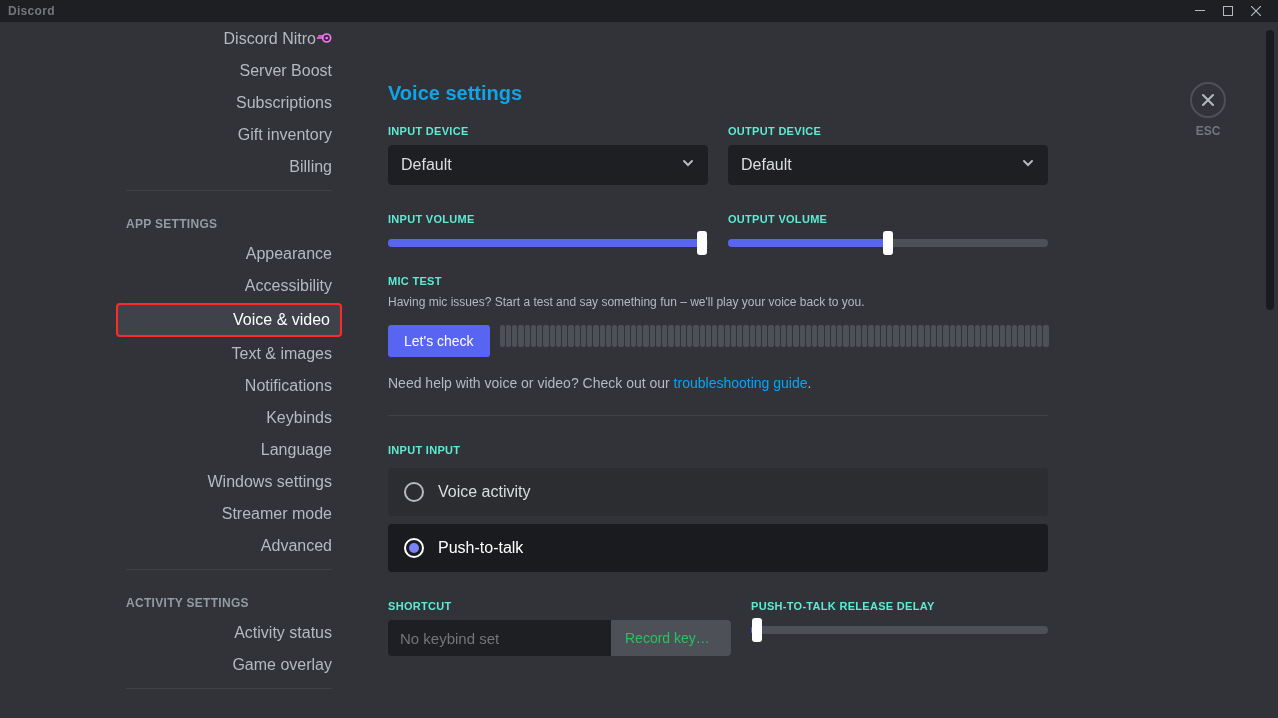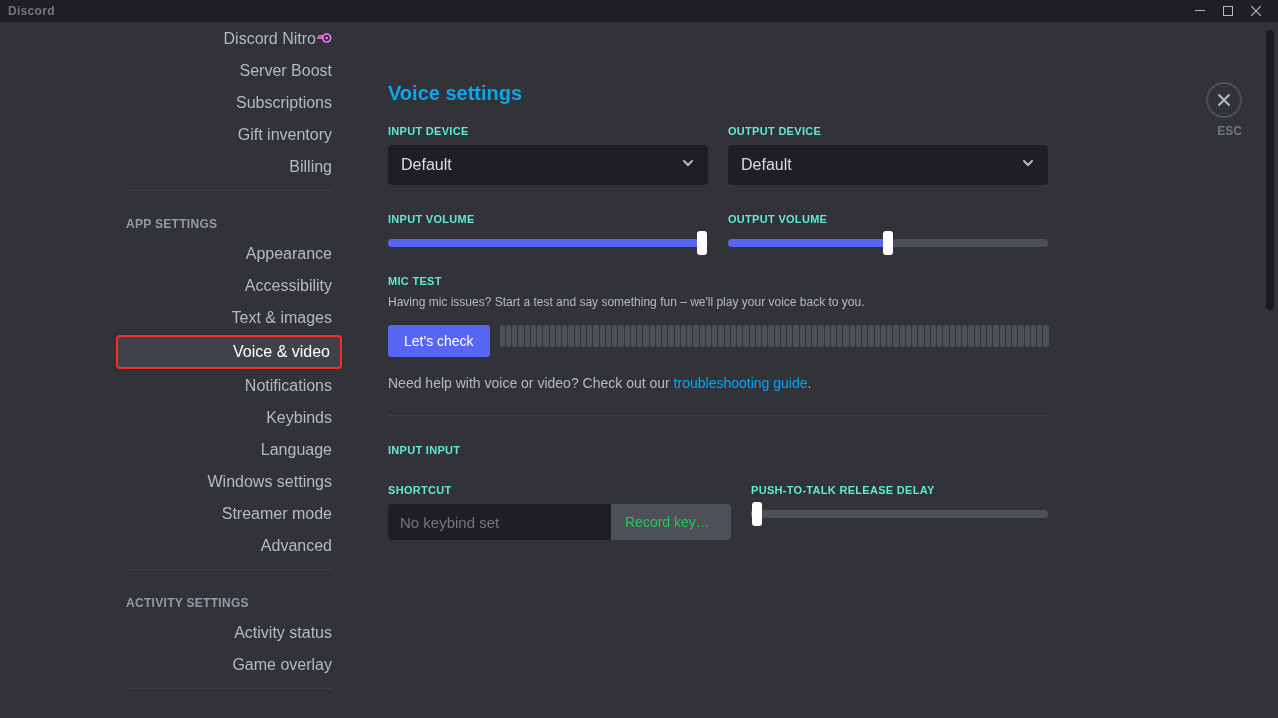--- a/index.html
+++ b/index.html
@@ -91,22 +91,22 @@
 }
 .page-title {
   color: #0ea5e9;
   font-size: 20px;
   font-weight: 600;
   margin-bottom: 20px;
 }
 .close-wrap {
   position: absolute;
   top: 60px;
-  right: 36px;
-  text-align: right;
+  right: 52px;
+  text-align: center;
 }
 .close-btn {
   width: 36px; height: 36px;
   border: 2px solid #4e5058;
   border-radius: 50%;
   display: flex; align-items: center; justify-content: center;
   color: #b5bac1;
   cursor: pointer;
   margin: 0 auto 6px auto;
 }
@@ -321,25 +321,25 @@
       </div>
     <div class="sidebar-divider"></div>
     <div class="sidebar-header">APP SETTINGS</div>
     <div id="app-list">
         <div class="sidebar-item">
           <span>Appearance</span>
         </div>
         <div class="sidebar-item">
           <span>Accessibility</span>
         </div>
-        <div class="sidebar-item">
-          <span>Text &amp; images</span>
-        </div>
         <div class="sidebar-item active highlighted">
           <span>Voice &amp; video</span>
+        </div>
+        <div class="sidebar-item">
+          <span>Text &amp; images</span>
         </div>
         <div class="sidebar-item">
           <span>Notifications</span>
         </div>
         <div class="sidebar-item">
           <span>Keybinds</span>
         </div>
         <div class="sidebar-item">
           <span>Language</span>
         </div>
@@ -516,20 +516,32 @@
             </div>
         </div>
         <div class="help-text">
           <span>Need help with voice or video? Check out our </span><a href="#">troubleshooting guide</a><span>.</span>
         </div>
         <div class="hr"></div>
       </div>
 
       <div class="section">
         <div class="field-label">INPUT INPUT</div>
+        <div class="radio-group" id="inputModeGroup">
+            <div class="radio-item">
+              <span class="radio-circle"></span>
+              <span>Voice activity</span>
+            </div>
+            <div class="radio-item selected">
+              <span class="radio-circle">
+                <span class="radio-dot"></span>
+              </span>
+              <span>Push-to-talk</span>
+            </div>
+          </div>
       </div>
 
       <div class="row section">
         <div class="col">
           <div class="field-label">SHORTCUT</div>
           <div class="shortcut-box">
             <input class="shortcut-input" placeholder="No keybind set" style="">
             <button class="btn-secondary">Record keybi...</button>
           </div>
         </div>

